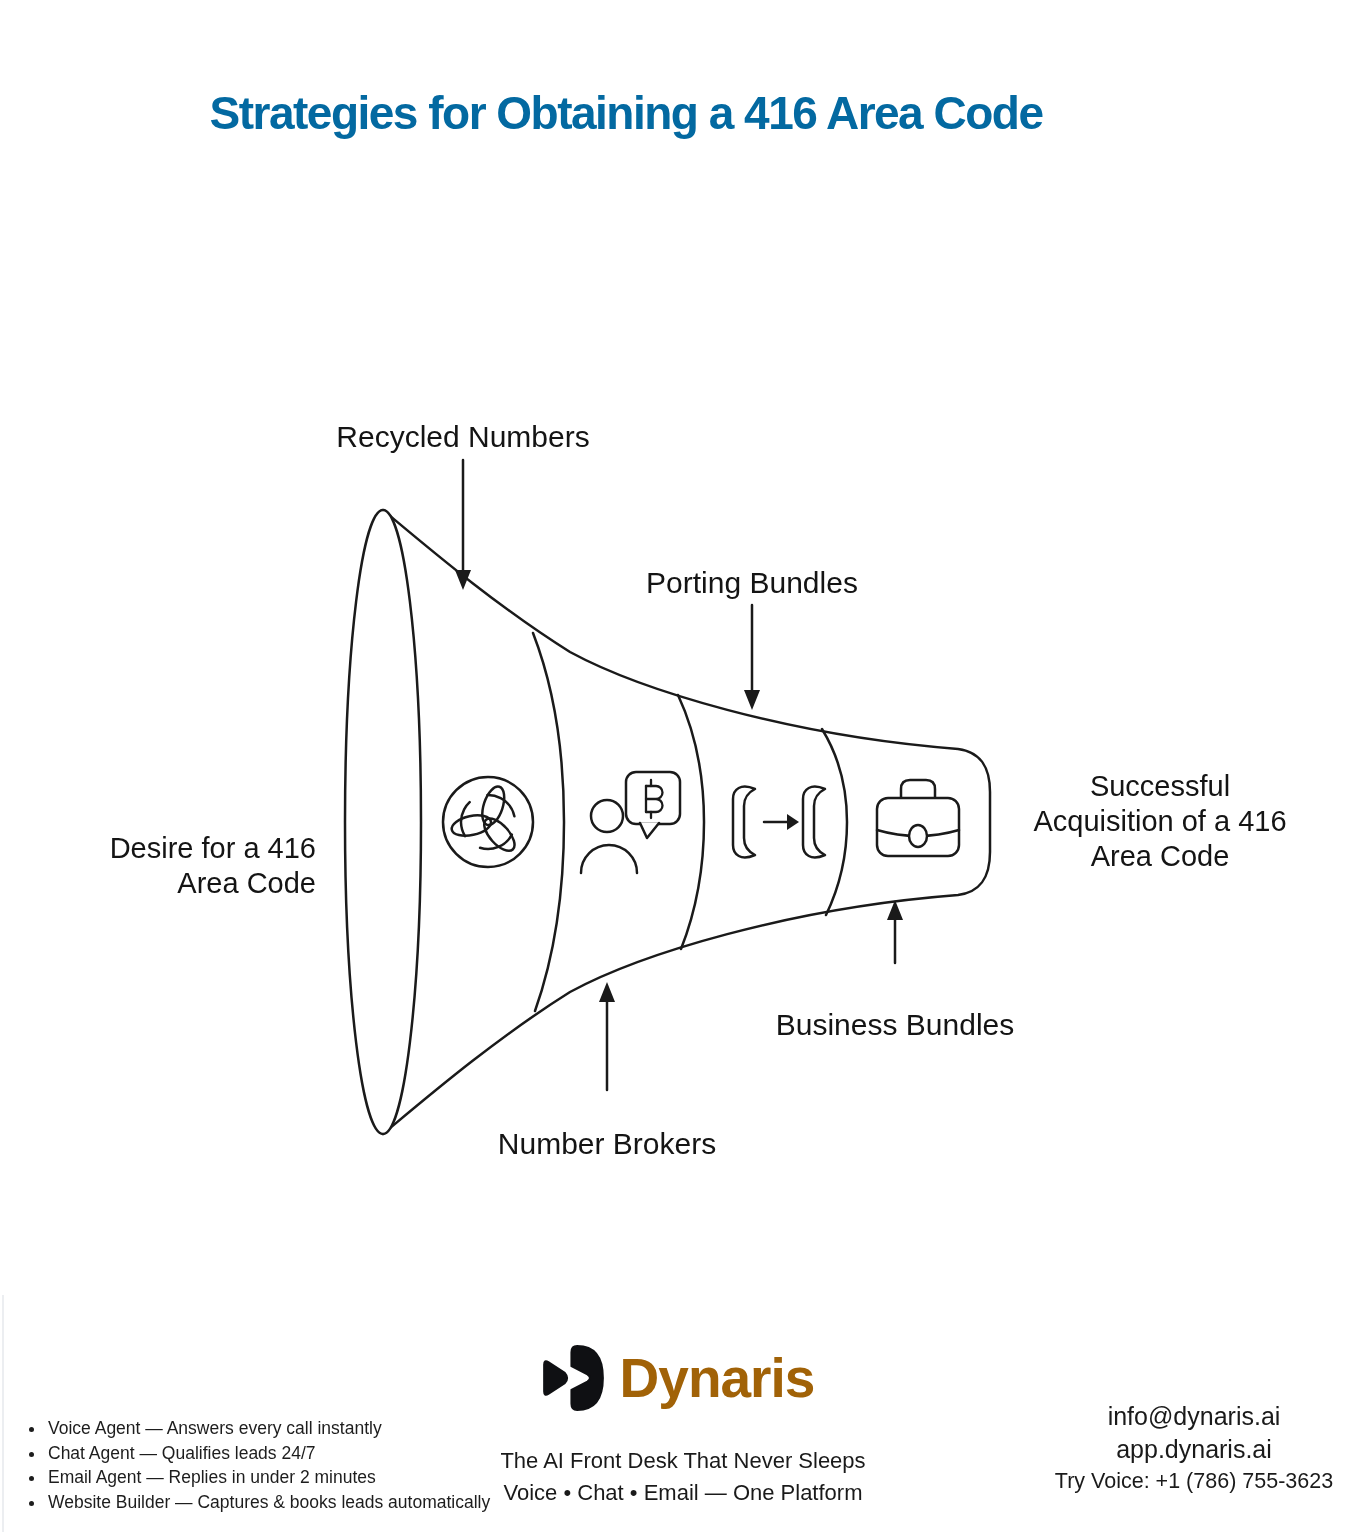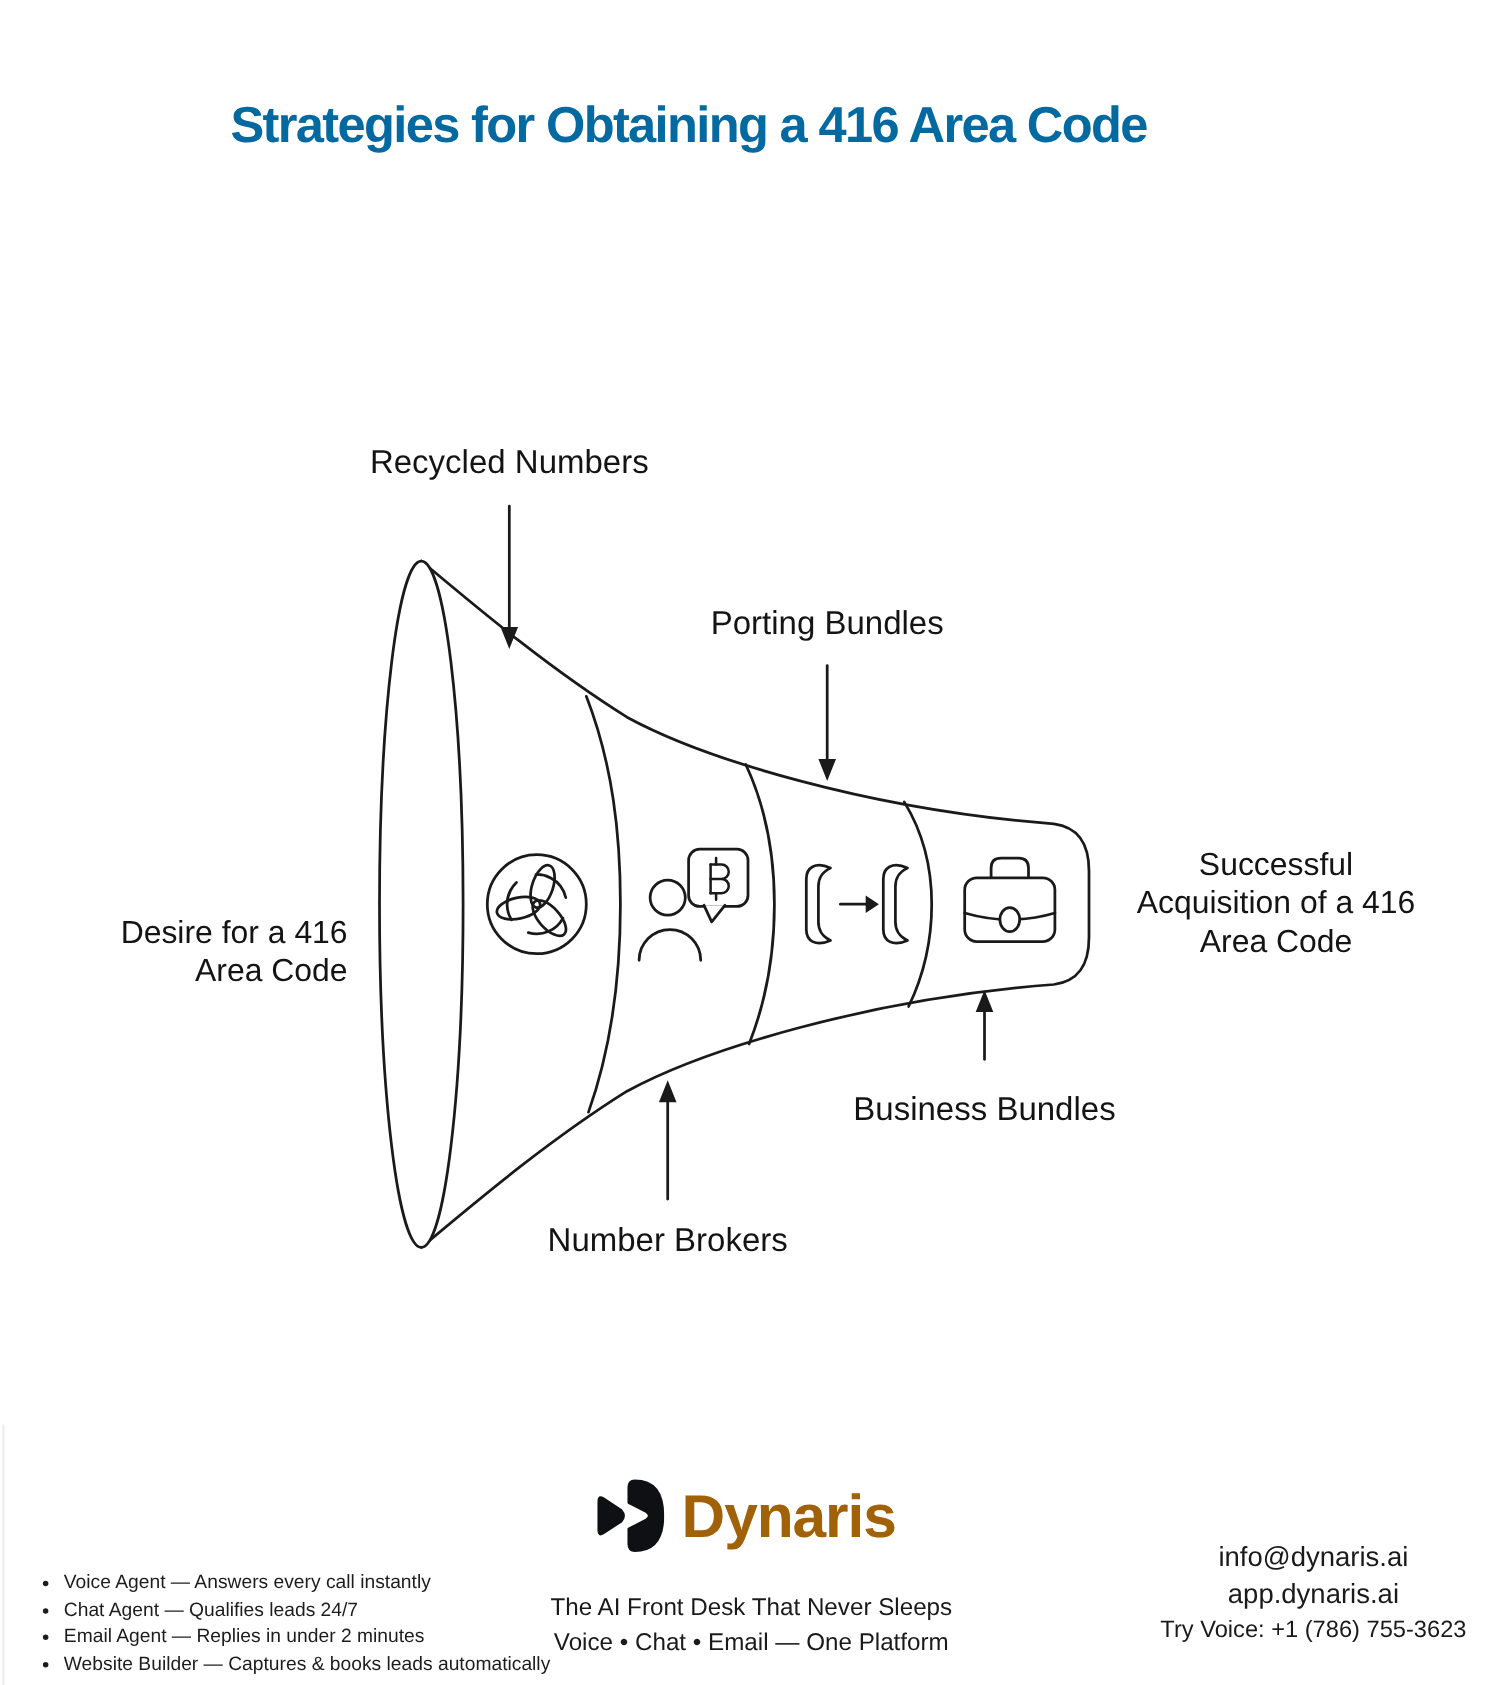--- a/index.html
+++ b/index.html
@@ -6,40 +6,40 @@
   body{
     width:1356px;height:1532px;position:relative;background:#ffffff;
     font-family:"Liberation Sans", sans-serif;color:#111;overflow:hidden;
   }
   .abs{position:absolute;}
   #title{
     top:86px;left:0;width:1252px;text-align:center;
     font-size:46px;font-weight:bold;letter-spacing:-1.5px;color:#0369a1;
   }
   .stage-label{
-    font-size:30px;color:#141414;text-align:center;line-height:36px;white-space:nowrap;
+    font-size:30px;color:#141414;text-align:center;line-height:36px;white-space:nowrap;margin-top:16px;
   }
   #label-recycled{top:403px;left:263px;width:400px;}
   #label-porting{top:549px;left:552px;width:400px;}
   #label-brokers{top:1110px;left:407px;width:400px;}
   #label-business{top:991px;left:695px;width:400px;}
   .end-label{font-size:29px;line-height:35px;color:#141414;}
   #label-desire{top:786px;left:86px;width:230px;text-align:right;margin-top:45px;}
   #label-success{top:769px;left:1020px;width:280px;text-align:center;}
   #diagram-svg{top:0;left:0;}
   
   #logo-row{
     top:1336px;left:0;width:1356px;height:84px;
     display:flex;align-items:center;justify-content:center;gap:16px;
   }
   #brand-wordmark{
     font-size:55px;font-weight:bold;color:#a16207;letter-spacing:-1px;
   }
   #feature-list{
-    top:1410px;left:16px;width:480px;margin:16px;padding:0 0 0 24px;
+    top:1410px;left:16px;width:480px;margin:6px;padding:0 0 0 24px;
     font-size:17.5px;line-height:24.5px;color:#1d1d1d;
   }
   #feature-list li{margin:0;padding:0 0 0 2px;}
   #tagline{top:1448px;left:428px;width:510px;text-align:center;font-size:22px;color:#1a1a1a;}
   #platform-line{top:1480px;left:428px;width:510px;text-align:center;font-size:22px;color:#1a1a1a;}
   #contact-block{top:1400px;left:1032px;width:324px;text-align:center;color:#1a1a1a;}
   #contact-web{font-size:25px;line-height:33px;}
   #contact-email{font-size:25px;line-height:33px;}
   #contact-phone{font-size:21.5px;line-height:31px;}
   #page-edge-line{top:1295px;left:2px;width:2px;height:237px;background:#eceef1;}

